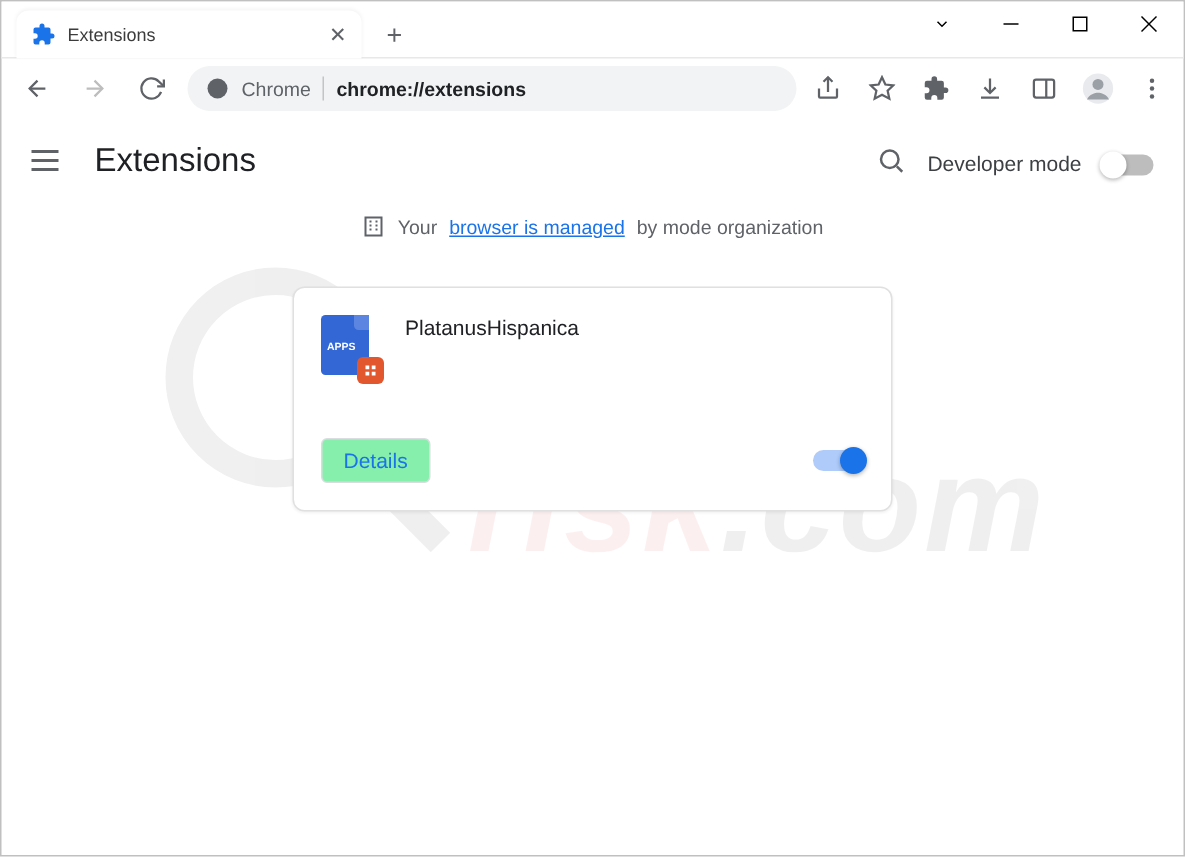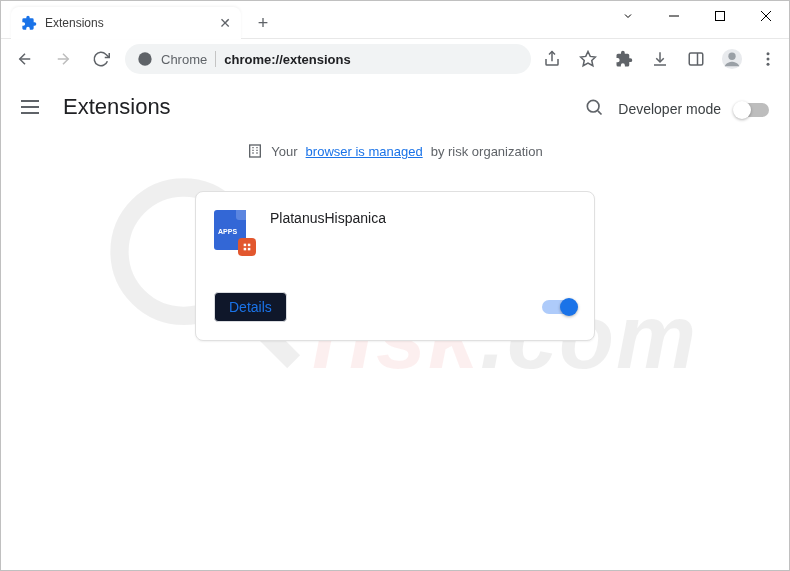--- a/index.html
+++ b/index.html
@@ -52,21 +52,21 @@
 .card-area { display: flex; justify-content: center; margin-top: 32px; position: relative; z-index: 2; }
 .card { width: 400px; background: #fff; border: 1px solid #e0e0e0; border-radius: 8px; box-shadow: 0 1px 2px rgba(0,0,0,0.06); padding: 18px; }
 .card-top { display: flex; gap: 18px; }
 .ext-icon { width: 38px; height: 42px; position: relative; flex-shrink: 0; }
 .ext-icon .doc { width: 32px; height: 40px; background: #3367d6; border-radius: 3px; position: absolute; top: 0; left: 0; }
 .ext-icon .doc::after { content: ""; position: absolute; top: 0; right: 0; width: 10px; height: 10px; background: #5b85e0; border-bottom-left-radius: 3px; }
 .ext-icon .apps-label { position: absolute; top: 18px; left: 4px; font-size: 7px; color: #fff; font-weight: bold; }
 .ext-icon .badge { position: absolute; bottom: -4px; right: -4px; width: 18px; height: 18px; background: #e2572e; border-radius: 4px; display: flex; align-items: center; justify-content: center; }
 .ext-name { font-size: 14px; color: #202124; }
 .card-bottom { display: flex; align-items: center; justify-content: space-between; margin-top: 40px; }
-.details-btn { padding: 6px 14px; border: 1px solid #dadce0; border-radius: 4px; color: #1a73e8; font-size: 14px; background: #0f172a; cursor: pointer; text-align: right; }
+.details-btn { padding: 6px 14px; border: 1px solid #dadce0; border-radius: 4px; color: #1a73e8; font-size: 14px; background: #86efac; cursor: pointer; text-align: right; }
 .ext-toggle { width: 34px; height: 14px; background: #aecbfa; border-radius: 7px; position: relative; }
 .ext-toggle::after { content: ""; position: absolute; width: 18px; height: 18px; background: #1a73e8; border-radius: 50%; top: -2px; right: -2px; box-shadow: 0 1px 3px rgba(0,0,0,0.3); }
 </style>
 </head>
 <body>
 
 <div class="watermark">
   <div class="wm-icon">
     <svg width="220" height="220" viewBox="0 0 24 24" fill="none" stroke="currentColor" stroke-width="2">
         <circle cx="10" cy="10" r="7"></circle>
@@ -212,21 +212,21 @@
       <rect x="4" y="3" width="16" height="18"></rect>
       <line x1="8" y1="7" x2="10" y2="7"></line>
       <line x1="14" y1="7" x2="16" y2="7"></line>
       <line x1="8" y1="11" x2="10" y2="11"></line>
       <line x1="14" y1="11" x2="16" y2="11"></line>
       <line x1="8" y1="15" x2="10" y2="15"></line>
       <line x1="14" y1="15" x2="16" y2="15"></line>
     </svg>
   <span>Your</span>
   <a href="#">browser is managed</a>
-  <span>by risk organization</span>
+  <span>by mode organization</span>
 </div>
 
 <div class="card-area">
   <div class="card">
     <div class="card-top">
       <div class="ext-icon">
         <div class="doc"></div>
         <div class="apps-label">APPS</div>
         <div class="badge">
             <svg width="10" height="10" viewBox="0 0 24 24" fill="#fff">

